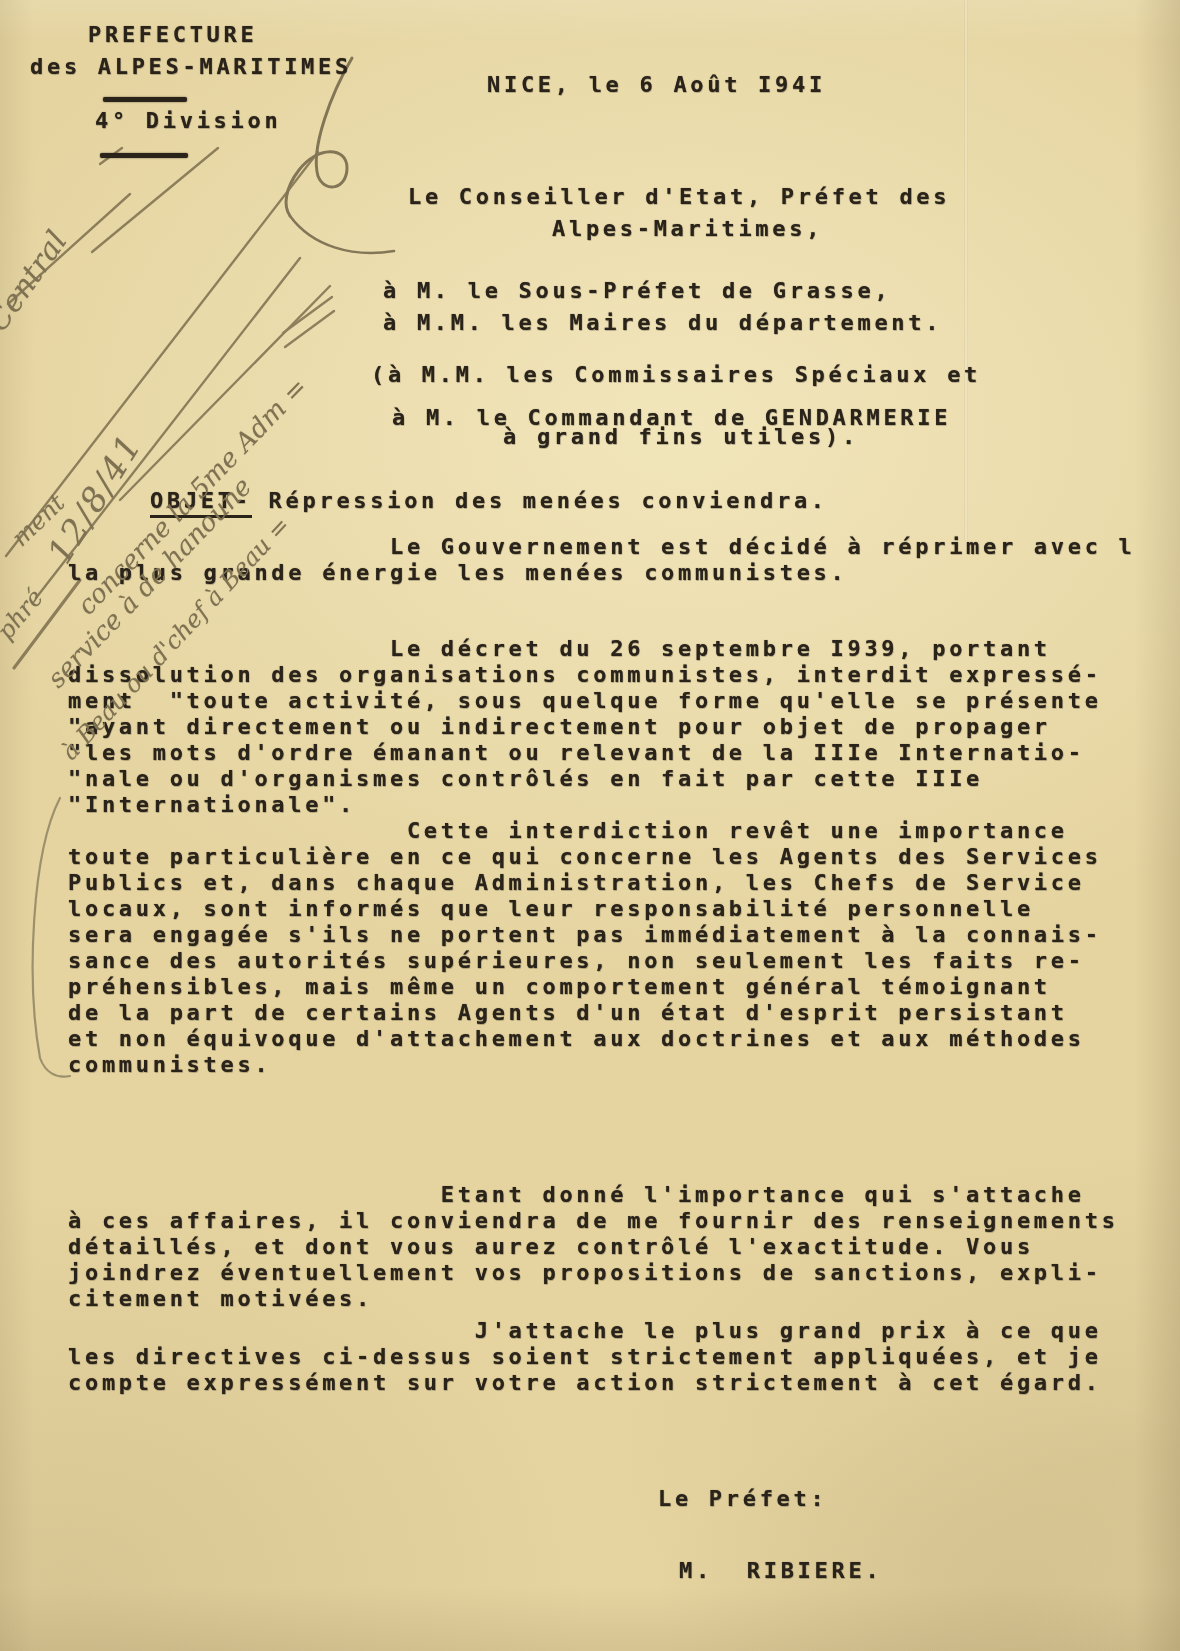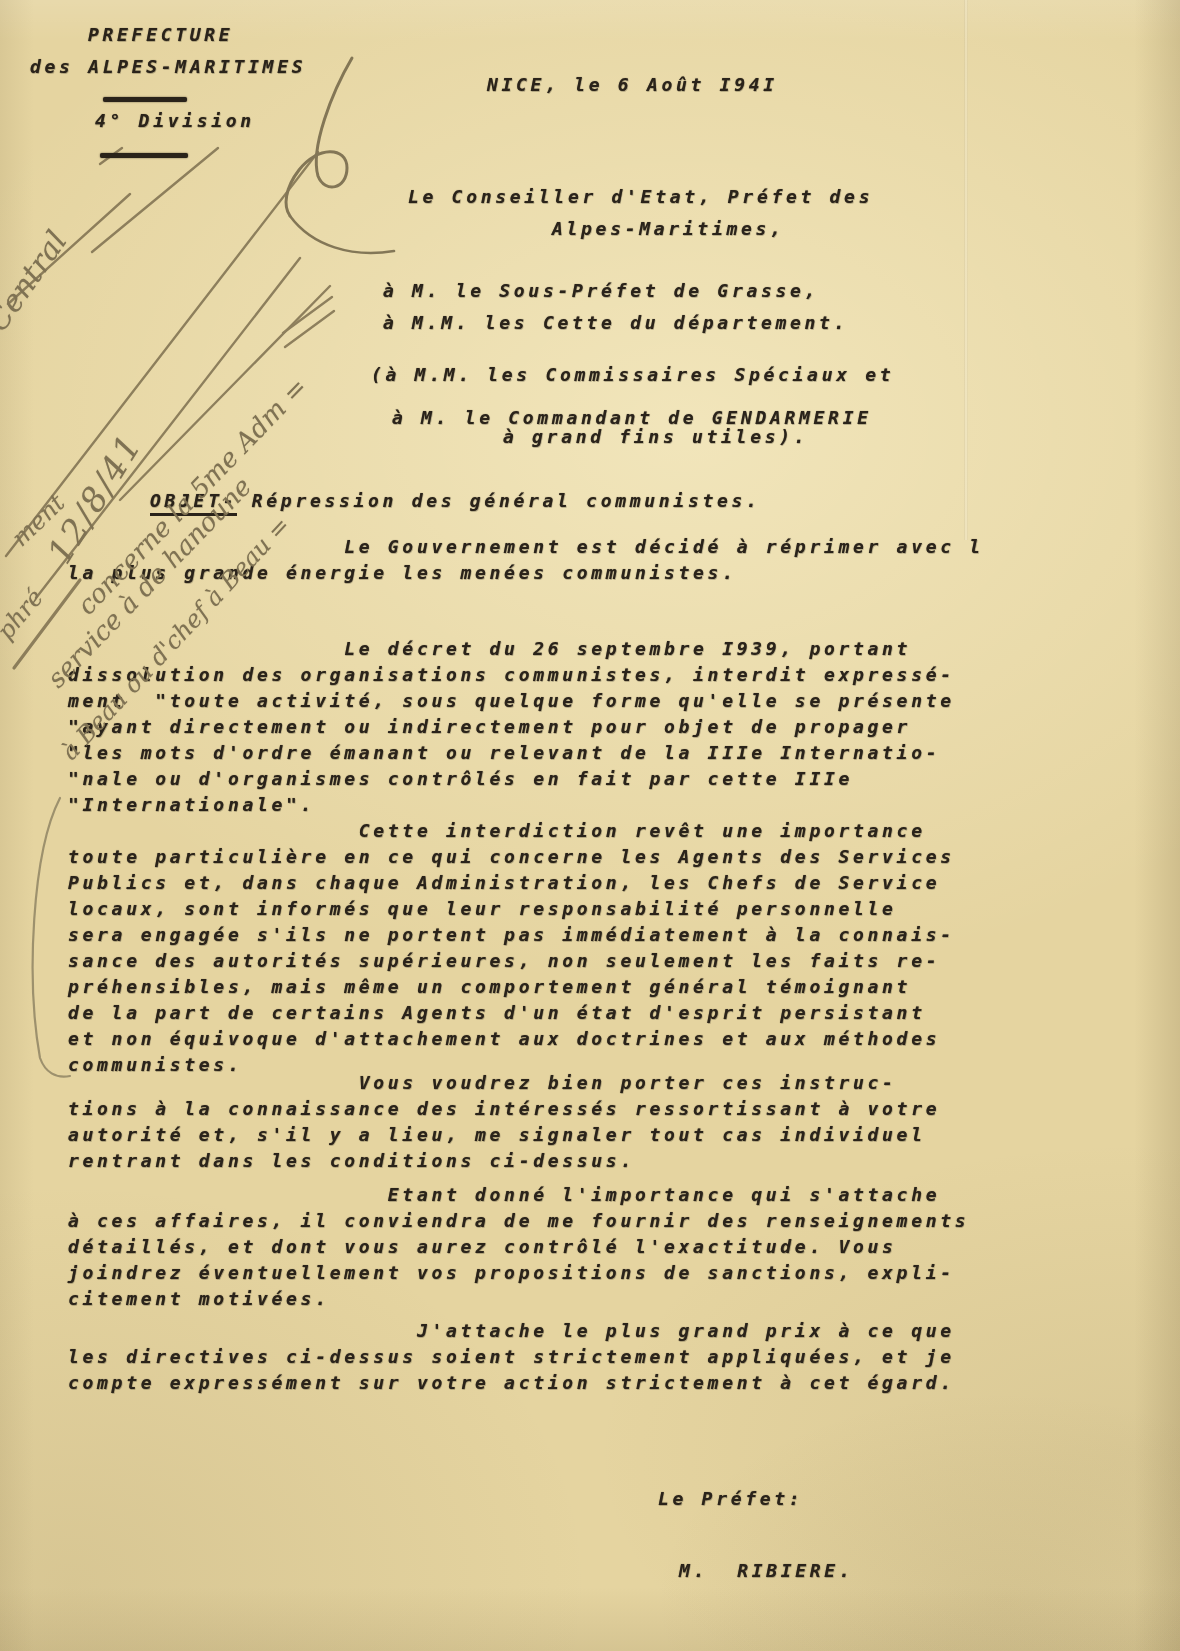--- a/index.html
+++ b/index.html
@@ -14,26 +14,25 @@
       linear-gradient(to left, rgba(106,88,50,.18), rgba(106,88,50,0) 46px),
       linear-gradient(to right, rgba(106,88,50,.10), rgba(106,88,50,0) 34px),
       linear-gradient(to top, rgba(106,88,50,.13), rgba(106,88,50,0) 64px),
       linear-gradient(to bottom, rgba(255,255,255,.12), rgba(255,255,255,0) 42px);
     font-family:"DejaVu Sans Mono","Liberation Mono",monospace;
     color:#2a231a;
   }
   .typed{
     position:absolute;
     font-weight:700;
-    font-size:18px;
+    font-size:22px;
     line-height:26px;
     letter-spacing:3.7px;
     white-space:pre;
     text-shadow:0 0 1px rgba(42,35,26,.6), .6px .6px 0 rgba(42,35,26,.22);
-    font-style:italic;
   }
   .rule{
     position:absolute;background:#2a231a;border-radius:2px;
     box-shadow:0 0 1.5px rgba(42,35,26,.9);
   }
   .objet-label{border-bottom:3px solid #2a231a;padding-bottom:2px;}
   .hand{
     position:absolute;
     font-family:"DejaVu Serif","Liberation Serif",serif;
     font-style:italic;
@@ -81,51 +80,47 @@
   <div class="rule" style="left:103px;top:97px;width:84px;height:5px;"></div>
   <div class="typed" style="left:95px;top:108px;">4° Division</div>
   <div class="rule" style="left:100px;top:153px;width:88px;height:5px;"></div>
 
   <div class="typed" style="left:487px;top:72px;">NICE, le 6 Août I94I</div>
 
   <div class="typed" style="left:408px;top:184px;">Le Conseiller d'Etat, Préfet des</div>
   <div class="typed" style="left:552px;top:216px;">Alpes-Maritimes,</div>
 
   <div class="typed" style="left:383px;top:278px;">à M. le Sous-Préfet de Grasse,</div>
-  <div class="typed" style="left:383px;top:310px;">à M.M. les Cette du département.</div>
+  <div class="typed" style="left:383px;top:310px;">à M.M. les Maires du département.</div>
 
   <div class="typed" style="left:371px;top:362px;">(à M.M. les Commissaires Spéciaux et</div>
   <div class="typed" style="left:392px;top:393px;margin-top:12px;">à M. le Commandant de GENDARMERIE</div>
   <div class="typed" style="left:503px;top:424px;">à grand fins utiles).</div>
 
-  <div class="typed" style="left:150px;top:488px;"><span class="objet-label">OBJET-</span><span> Répression des général communistes.</span></div>
+  <div class="typed" style="left:150px;top:488px;"><span class="objet-label">OBJET-</span><span> Répression des menées conviendra.</span></div>
 
   <div class="typed" style="left:68px;top:534px;">                   Le Gouvernement est décidé à réprimer avec l
 la plus grande énergie les menées communistes.</div>
   <div class="typed" style="left:68px;top:636px;">                   Le décret du 26 septembre I939, portant
 dissolution des organisations communistes, interdit expressé-
 ment  "toute activité, sous quelque forme qu'elle se présente
 "ayant directement ou indirectement pour objet de propager
 "les mots d'ordre émanant ou relevant de la IIIe Internatio-
 "nale ou d'organismes contrôlés en fait par cette IIIe
 "Internationale".
                     Cette interdiction revêt une importance
 toute particulière en ce qui concerne les Agents des Services
 Publics et, dans chaque Administration, les Chefs de Service
 locaux, sont informés que leur responsabilité personnelle
 sera engagée s'ils ne portent pas immédiatement à la connais-
 sance des autorités supérieures, non seulement les faits re-
 préhensibles, mais même un comportement général témoignant
 de la part de certains Agents d'un état d'esprit persistant
 et non équivoque d'attachement aux doctrines et aux méthodes
 communistes.</div>
-  <div class="typed" style="left:68px;top:1070px;">                    Vous voudrez bien porter ces instruc-
-tions à la connaissance des intéressés ressortissant à votre
-autorité et, s'il y a lieu, me signaler tout cas individuel
-rentrant dans les conditions ci-dessus.</div>
   <div class="typed" style="left:68px;top:1182px;">                      Etant donné l'importance qui s'attache
 à ces affaires, il conviendra de me fournir des renseignements
 détaillés, et dont vous aurez contrôlé l'exactitude. Vous
 joindrez éventuellement vos propositions de sanctions, expli-
 citement motivées.</div>
   <div class="typed" style="left:68px;top:1318px;">                        J'attache le plus grand prix à ce que
 les directives ci-dessus soient strictement appliquées, et je
 compte expressément sur votre action strictement à cet égard.</div>
 
   <div class="typed" style="left:658px;top:1486px;">Le Préfet:</div>

